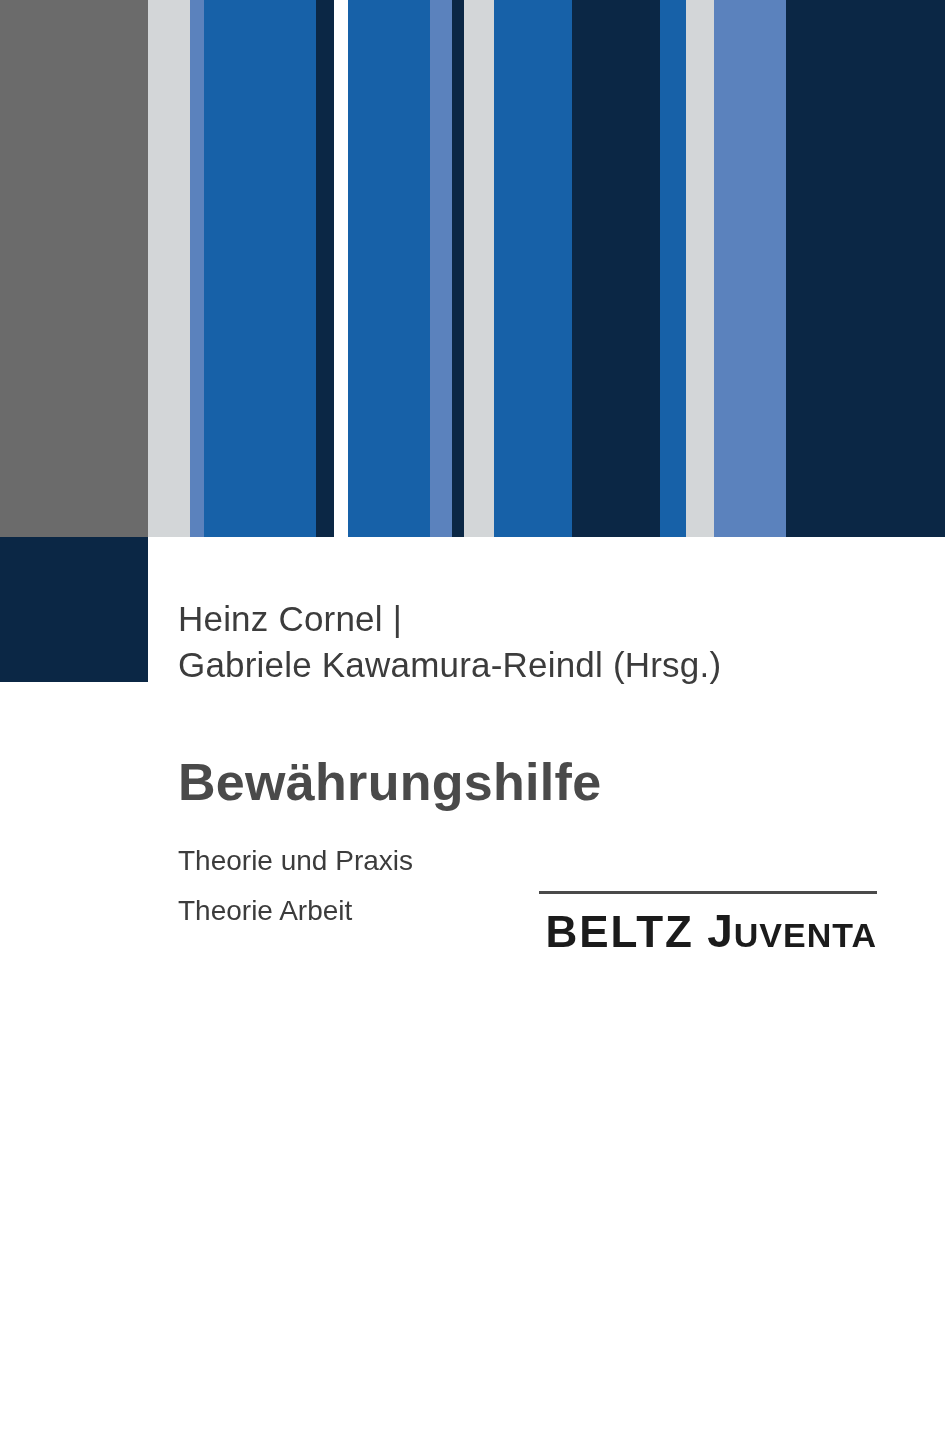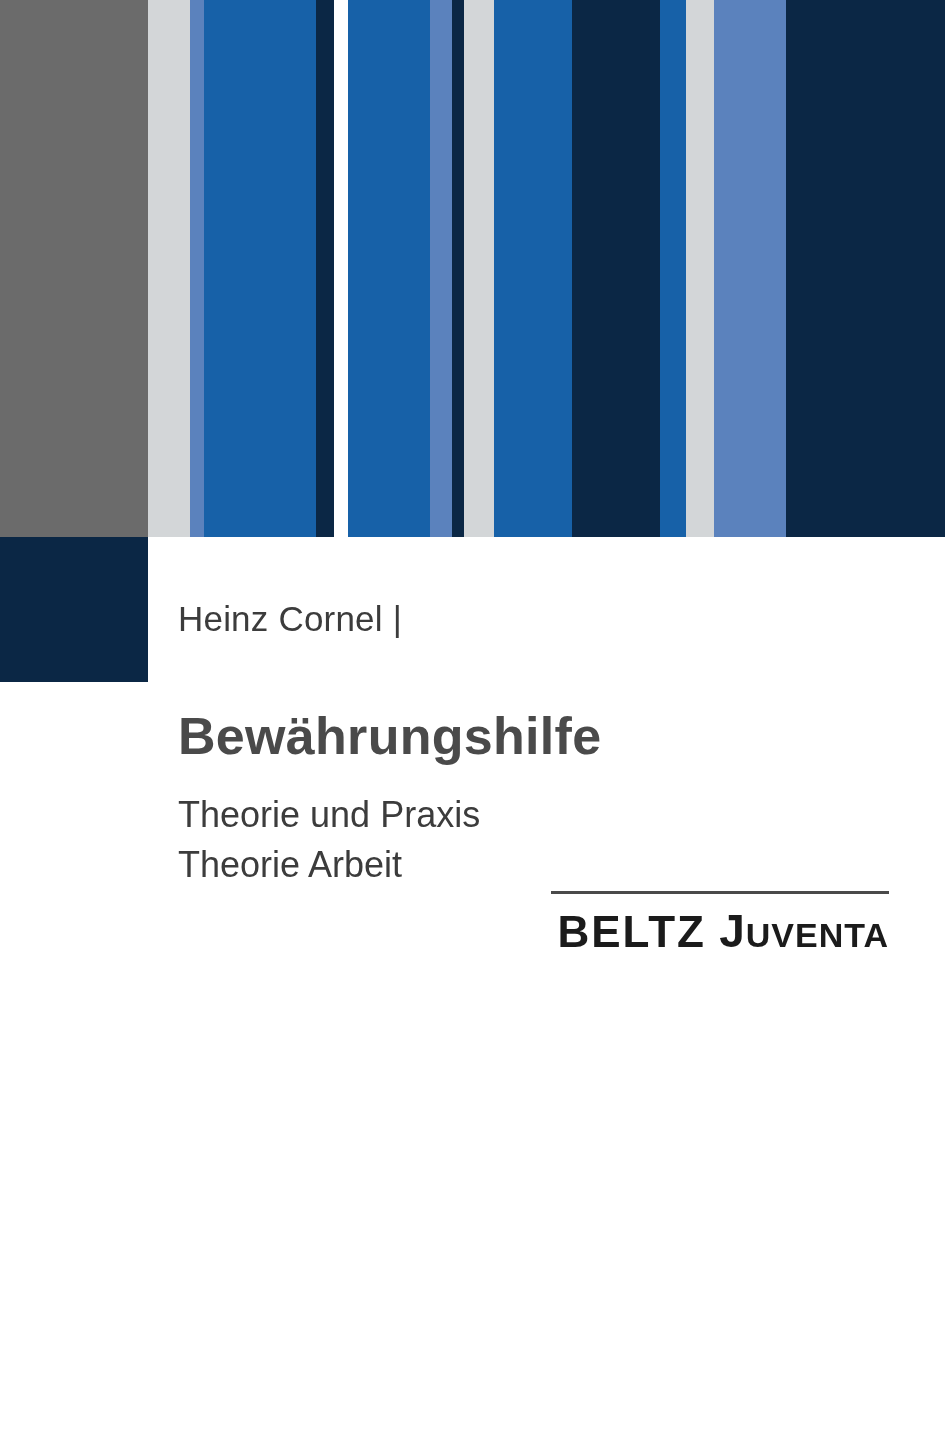--- a/index.html
+++ b/index.html
@@ -56,27 +56,27 @@
     margin-top: 64px;
     color: #4a4a4a;
     font-size: 52px;
     font-weight: bold;
     letter-spacing: 0.3px;
     line-height: 60px;
   }
   .subtitle {
     margin-top: 24px;
     color: #3c3c3c;
-    font-size: 36px;
+    font-size: 28px;
     line-height: 50px;
   }
   
   .publisher {
     position: absolute;
-    right: 56px;
+    right: 68px;
     bottom: 62px;
     text-align: right;
   }
   .pub-rule {
     width: 338px;
     height: 3px;
     background: #4a4a4a;
     margin-bottom: 10px;
   }
   .pub-name {
@@ -113,20 +113,21 @@
     <div class="stripe" style="left:660px;width:26px;background:#1761a8;"></div>
     <div class="stripe" style="left:686px;width:28px;background:#d3d6d8;"></div>
     <div class="stripe" style="left:714px;width:72px;background:#5b82bd;"></div>
     <div class="stripe" style="left:786px;width:159px;background:#0b2745;"></div>
   </div>
 
   <div class="navy-foot"></div>
 
   <div class="text-area">
     <div class="editors">Heinz Cornel  |</div>
+    <div class="editors">Gabriele Kawamura-Reindl (Hrsg.)</div>
 
     <div class="title">Bewährungshilfe</div>
 
     <div class="subtitle">
       <div>Theorie und Praxis</div>
       <div>Theorie Arbeit</div>
     </div>
   </div>
 
   <div class="publisher">

